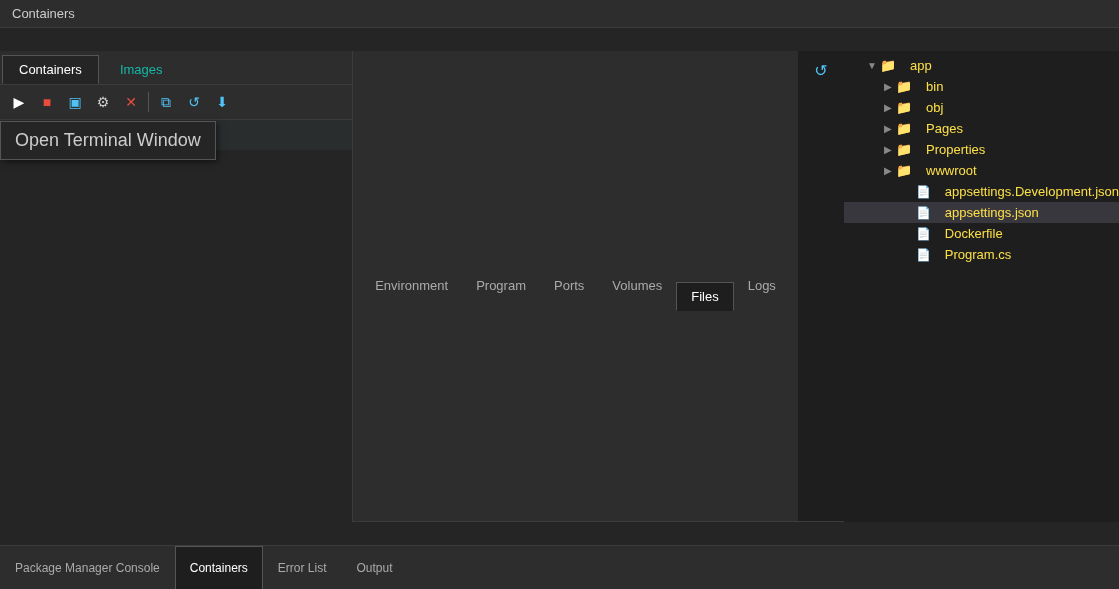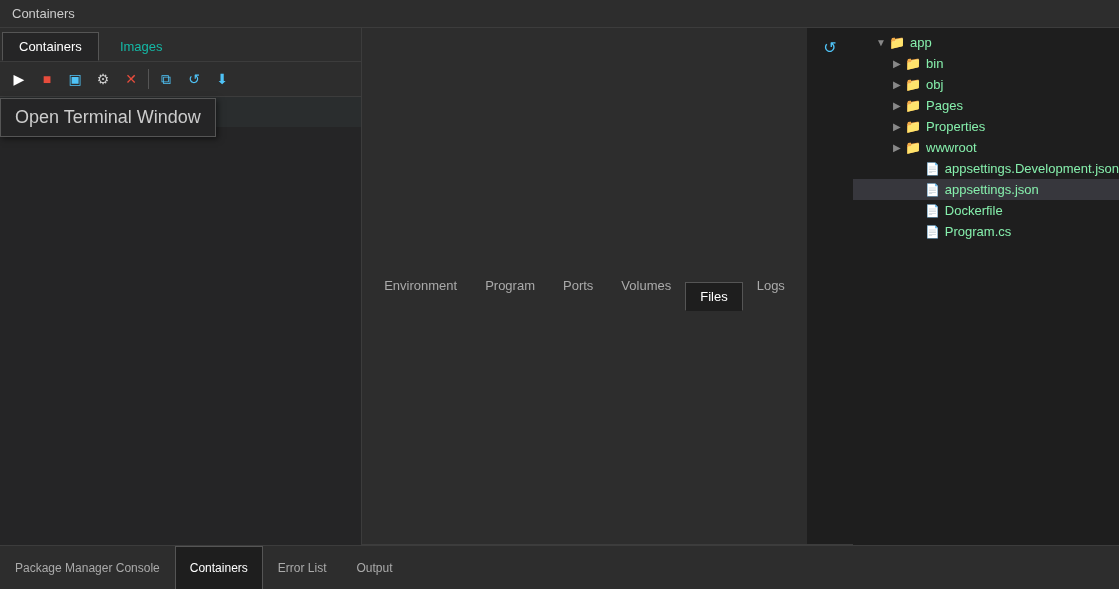--- a/index.html
+++ b/index.html
@@ -12,20 +12,21 @@
       height: 589px;
       overflow: hidden;
     }
 
     .app-container {
       width: 1119px;
       height: 589px;
       display: flex;
       flex-direction: column;
       background: #252526;
+      gap: 23px;
     }
 
     
     .title-bar {
       background: #2d2d2d;
       padding: 6px 12px;
       font-size: 13px;
       color: #cccccc;
       border-bottom: 1px solid #3c3c3c;
     }
@@ -251,21 +252,22 @@
     }
 
     .file-icon {
       color: #888888;
       margin-right: 5px;
       font-size: 12px;
     }
 
     .tree-label {
       font-size: 13px;
-      color: #86efac;
+      color: #fde047;
+      margin-left: 9px;
     }
 
     
     .bottom-tab-bar {
       display: flex;
       background: #2d2d2d;
       border-top: 1px solid #3c3c3c;
       height: 44px;
       align-items: flex-end;
     }

